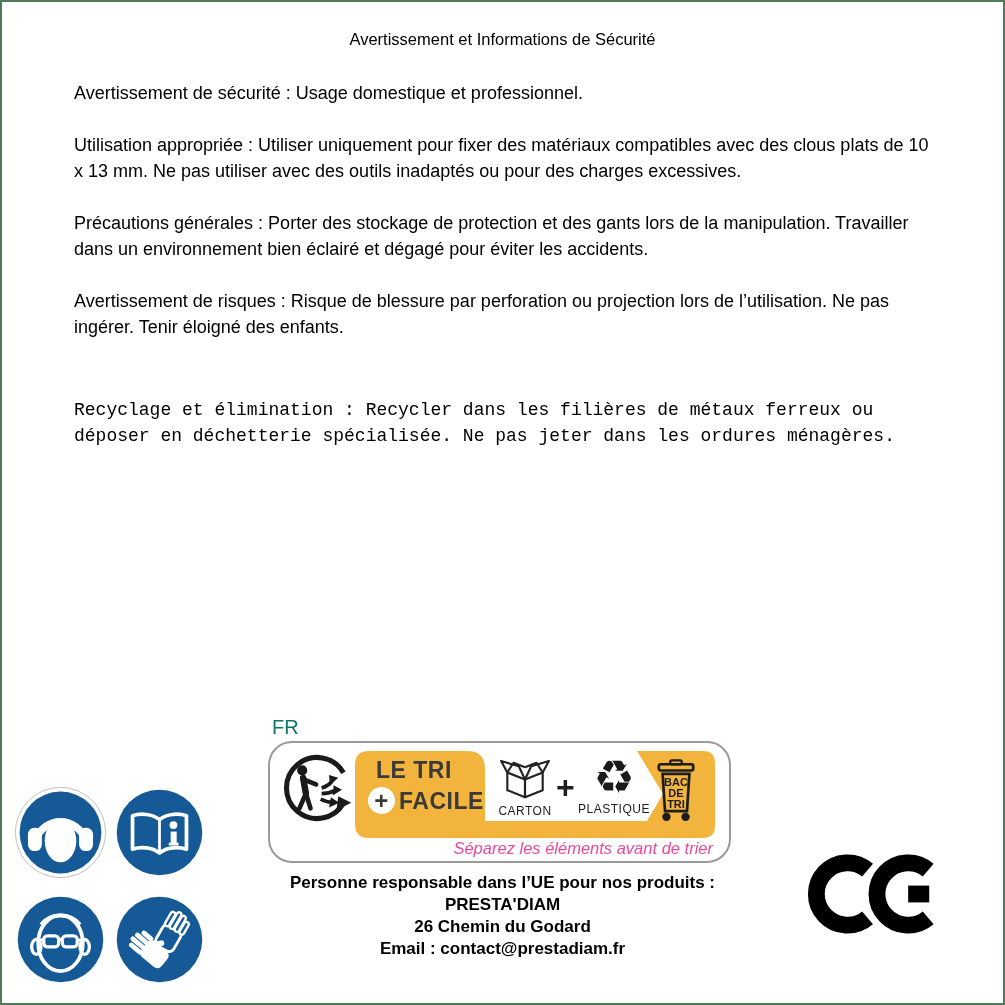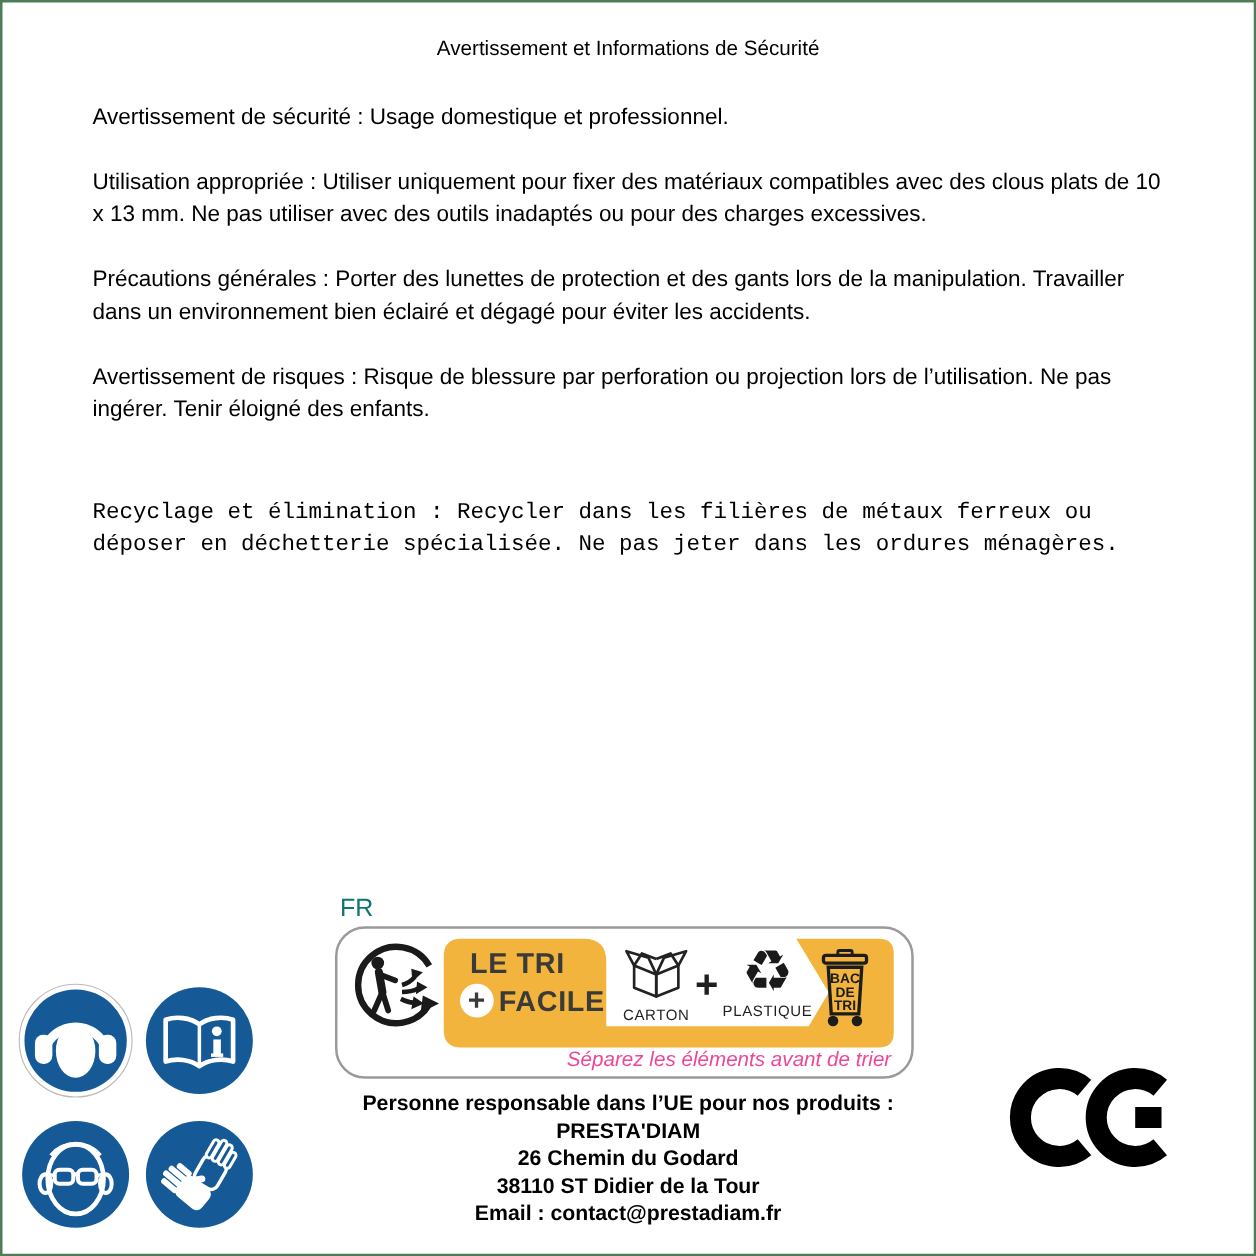--- a/index.html
+++ b/index.html
@@ -101,21 +101,21 @@
 </head>
 <body>
 
 <div class="page">
 
   <h1 class="doc-title">Avertissement et Informations de Sécurité</h1>
 
   <div class="bodytext">
     <p>Avertissement de sécurité : Usage domestique et professionnel.</p>
     <p>Utilisation appropriée : Utiliser uniquement pour fixer des matériaux compatibles avec des clous plats de 10 x 13 mm. Ne pas utiliser avec des outils inadaptés ou pour des charges excessives.</p>
-    <p>Précautions générales : Porter des lunettes de protection et des gants lors de la manipulation. Travailler dans un environnement bien éclairé et dégagé pour éviter les accidents.</p>
+    <p>Précautions générales : Porter des stockage de protection et des gants lors de la manipulation. Travailler dans un environnement bien éclairé et dégagé pour éviter les accidents.</p>
     <p>Avertissement de risques : Risque de blessure par perforation ou projection lors de l’utilisation. Ne pas ingérer. Tenir éloigné des enfants.</p>
     <p class="extra-gap">Recyclage et élimination : Recycler dans les filières de métaux ferreux ou déposer en déchetterie spécialisée. Ne pas jeter dans les ordures ménagères.</p>
   </div>
 
   <div class="safety-icons">
 
     <div class="picto">
       <svg viewBox="-50 -50 100 100">
         <circle cx="0" cy="0" r="48.5" fill="none" stroke="#bbbbbb" stroke-width="1"></circle>
         <circle cx="0" cy="0" r="44" fill="#155a96"></circle>
@@ -239,21 +239,20 @@
       </svg>
 
       <div class="sort-caption">Séparez les éléments avant de trier</div>
     </div>
   </div>
 
   <div class="address">
     <div>Personne responsable dans l’UE pour nos produits :</div>
     <div>PRESTA'DIAM</div>
     <div>26 Chemin du Godard</div>
-    <div>38110 ST Didier de la Tour</div>
     <div>Email : contact@prestadiam.fr</div>
   </div>
 
   <div class="ce-mark">
     <svg viewBox="0 0 190 100" preserveAspectRatio="xMidYMid meet">
       <g fill="none" stroke="#000" stroke-width="20">
         <path d="M83.8,21.7 A37,37 0 1 0 83.8,78.3"></path>
         <path d="M155.8,21.7 A37,37 0 1 0 155.8,78.3"></path>
         <line x1="132" y1="50" x2="157" y2="50"></line>
       </g>

